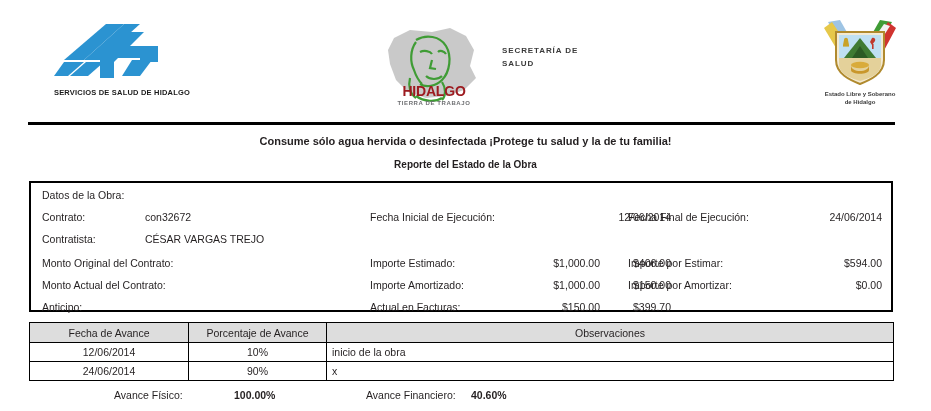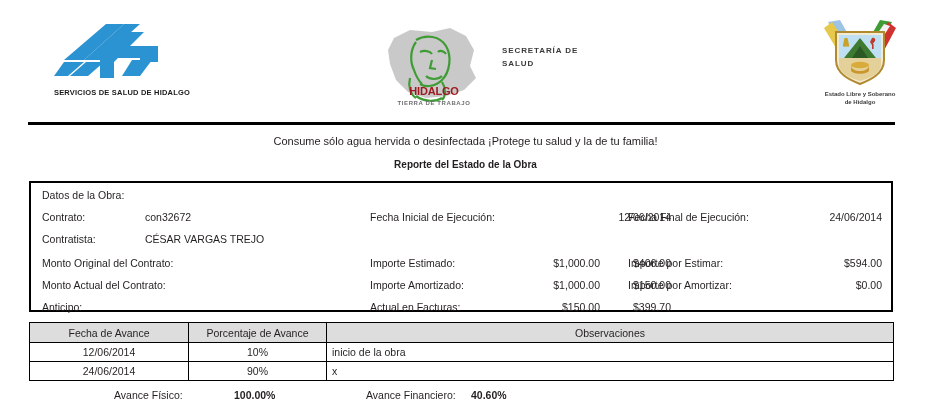--- a/index.html
+++ b/index.html
@@ -68,21 +68,21 @@
   }
   .hidalgo-word {
     position: absolute;
     left: 4px;
     top: 58px;
     width: 100px;
     text-align: center;
   }
   .hidalgo-word .big {
     display: block;
-    font-size: 11px;
+    font-size: 14px;
     font-weight: bold;
     color: #9d1b20;
     letter-spacing: -0.2px;
     line-height: 15px;
   }
   .hidalgo-word .small {
     display: block;
     font-size: 6px;
     font-weight: bold;
     color: #6d6e71;
@@ -138,21 +138,21 @@
   }
 
   
   .banner {
     position: absolute;
     left: 0;
     top: 135px;
     width: 931px;
     text-align: center;
     font-size: 11px;
-    font-weight: normal;
+    font-weight: bold;
     color: #231f20;
   }
   .report-title {
     position: absolute;
     left: 0;
     top: 159px;
     width: 931px;
     text-align: center;
     font-size: 10px;
     font-weight: bold;

